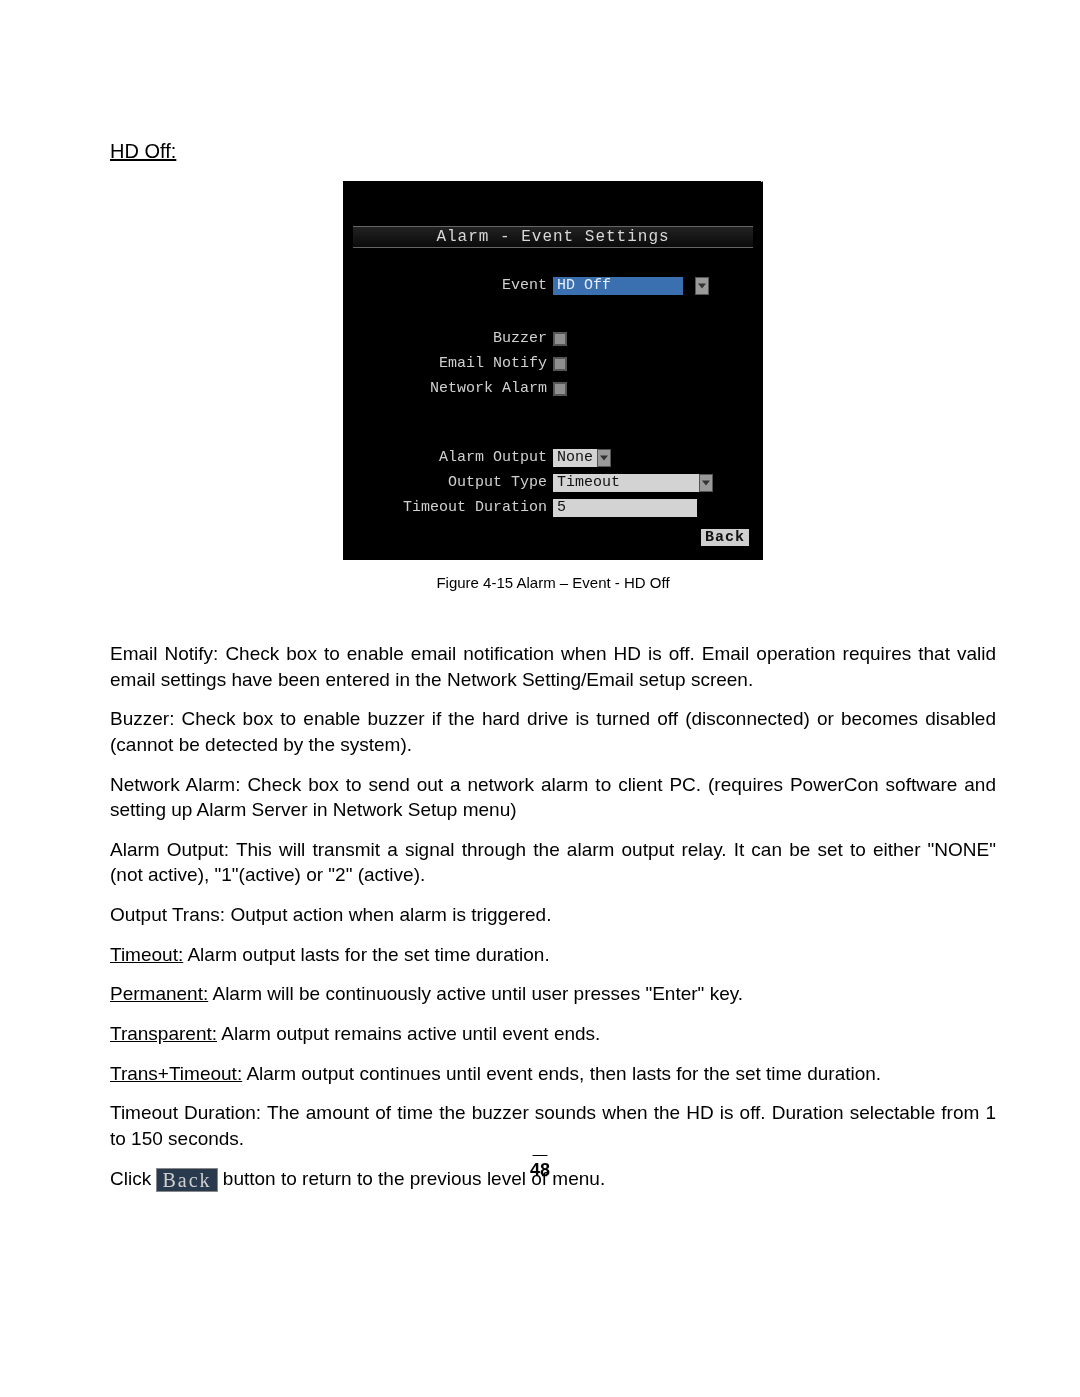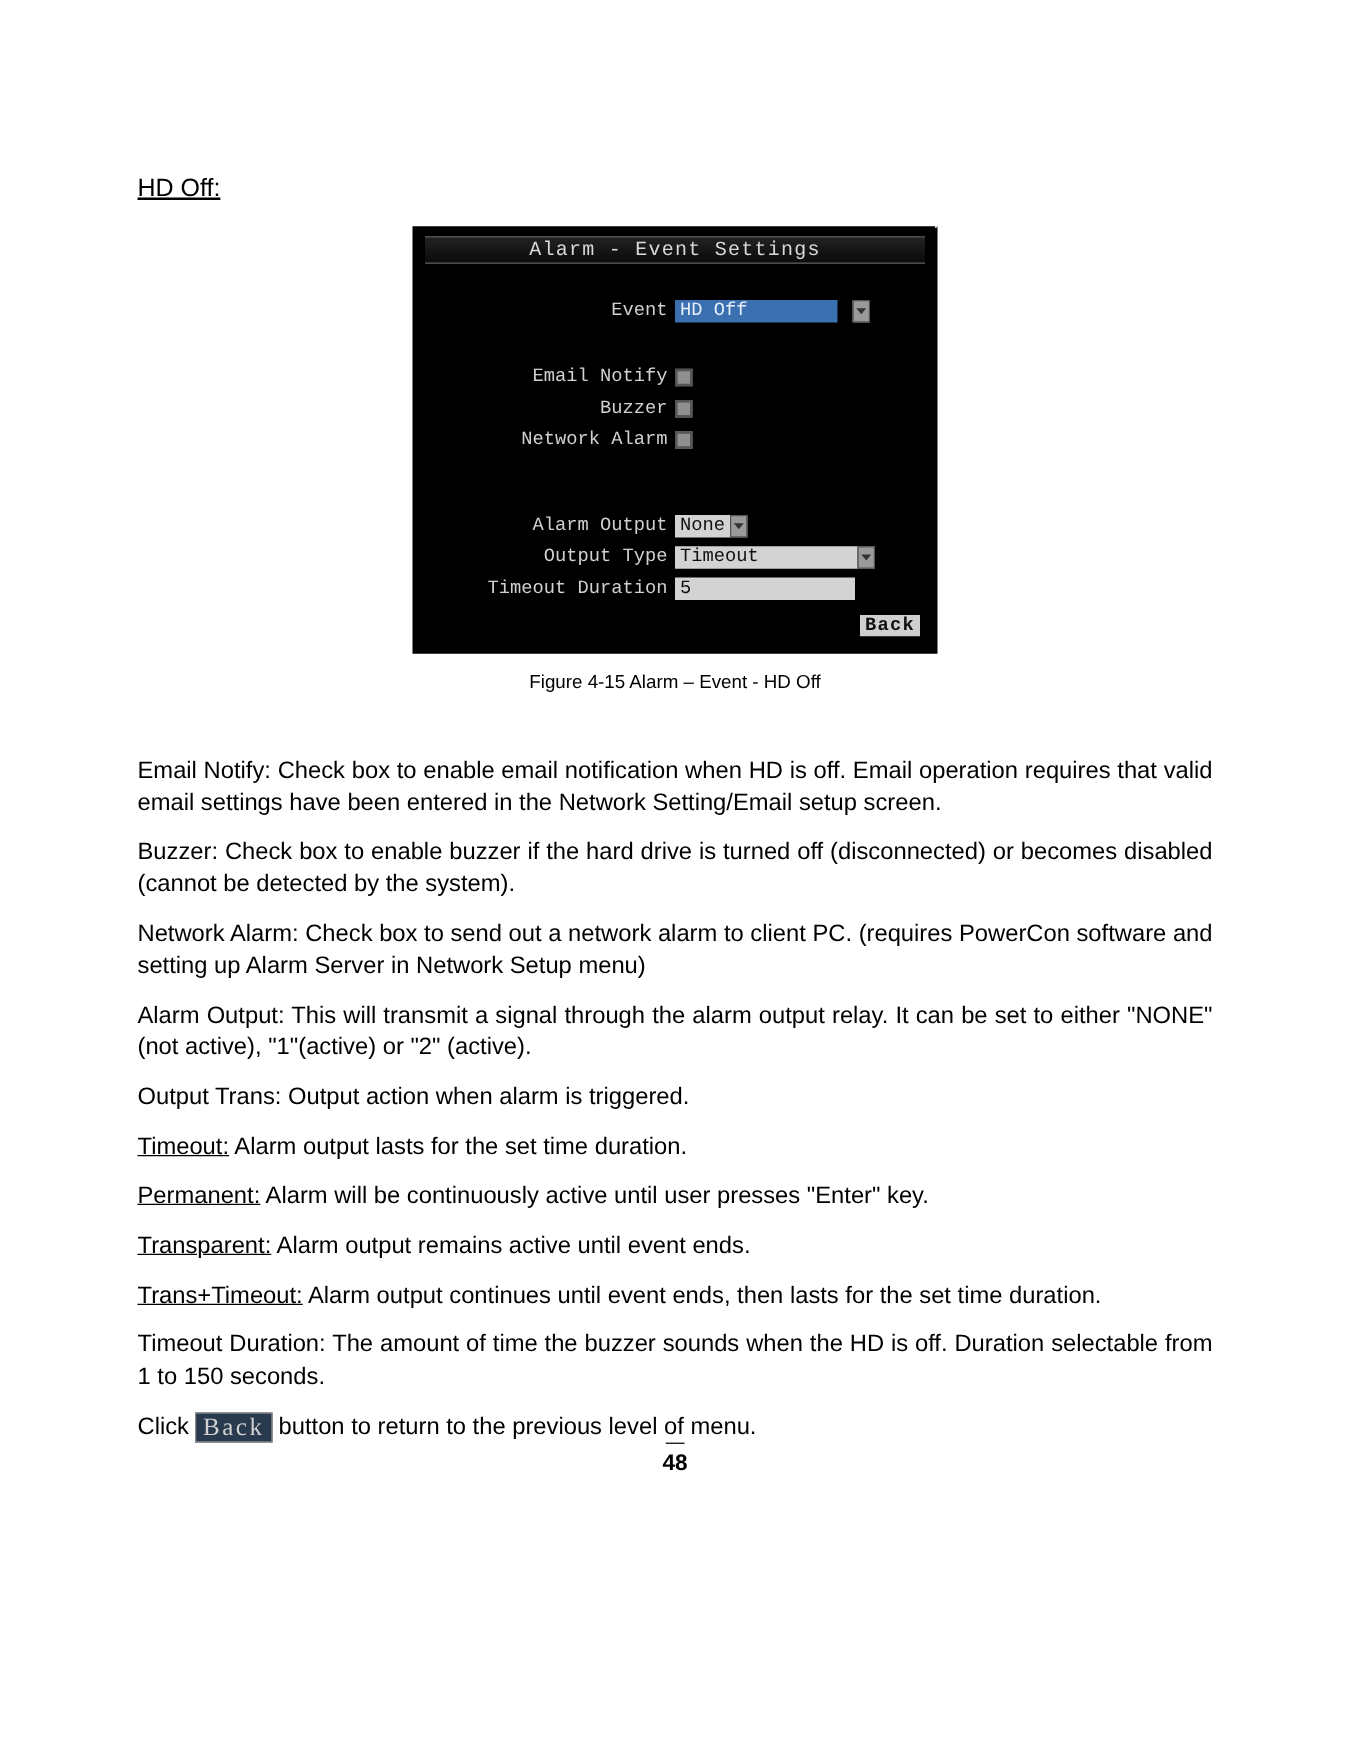--- a/index.html
+++ b/index.html
@@ -6,21 +6,21 @@
     margin: 0;
     padding: 0;
     background: #fff;
     font-family: Arial, Helvetica, sans-serif;
     color: #000;
     width: 1080px;
     height: 1397px;
     position: relative;
   }
   .page {
-    padding: 140px 110px 0 110px;
+    padding: 140px 84px 0 110px;
   }
   .heading {
     font-size: 20px;
     text-decoration: underline;
     margin-bottom: 18px;
   }
   .figure-wrap {
     text-align: center;
     margin-bottom: 8px;
   }
@@ -42,20 +42,21 @@
   .dvr-title-bar {
     border-top: 1px solid #666;
     border-bottom: 1px solid #666;
     text-align: center;
     font-family: "Courier New", monospace;
     color: #d8d8d8;
     font-size: 16px;
     padding: 1px 0;
     background: linear-gradient(#222, #0a0a0a);
     letter-spacing: 1px;
+    margin-top: 37px;
   }
   .dvr-body {
     font-family: "Courier New", monospace;
     color: #d0d0d0;
     font-size: 15px;
     padding: 28px 4px 6px 4px;
   }
   .dvr-row {
     display: flex;
     align-items: center;
@@ -231,27 +232,27 @@
               <svg viewBox="0 0 10 6">
                   <polygon points="0,0 10,0 5,6" fill="#333"></polygon>
                 </svg>
             </span>
           </div>
         </div>
 
         <div style="height:28px;"></div>
 
         <div class="dvr-row">
-          <div class="dvr-label">Email Notify</div>
+          <div class="dvr-label">Buzzer</div>
           <div class="dvr-field">
               <div class="dvr-checkbox"></div>
             </div>
         </div>
         <div class="dvr-row">
-          <div class="dvr-label">Buzzer</div>
+          <div class="dvr-label">Email Notify</div>
           <div class="dvr-field">
               <div class="dvr-checkbox"></div>
             </div>
         </div>
         <div class="dvr-row">
           <div class="dvr-label">Network Alarm</div>
           <div class="dvr-field">
               <div class="dvr-checkbox"></div>
             </div>
         </div>

